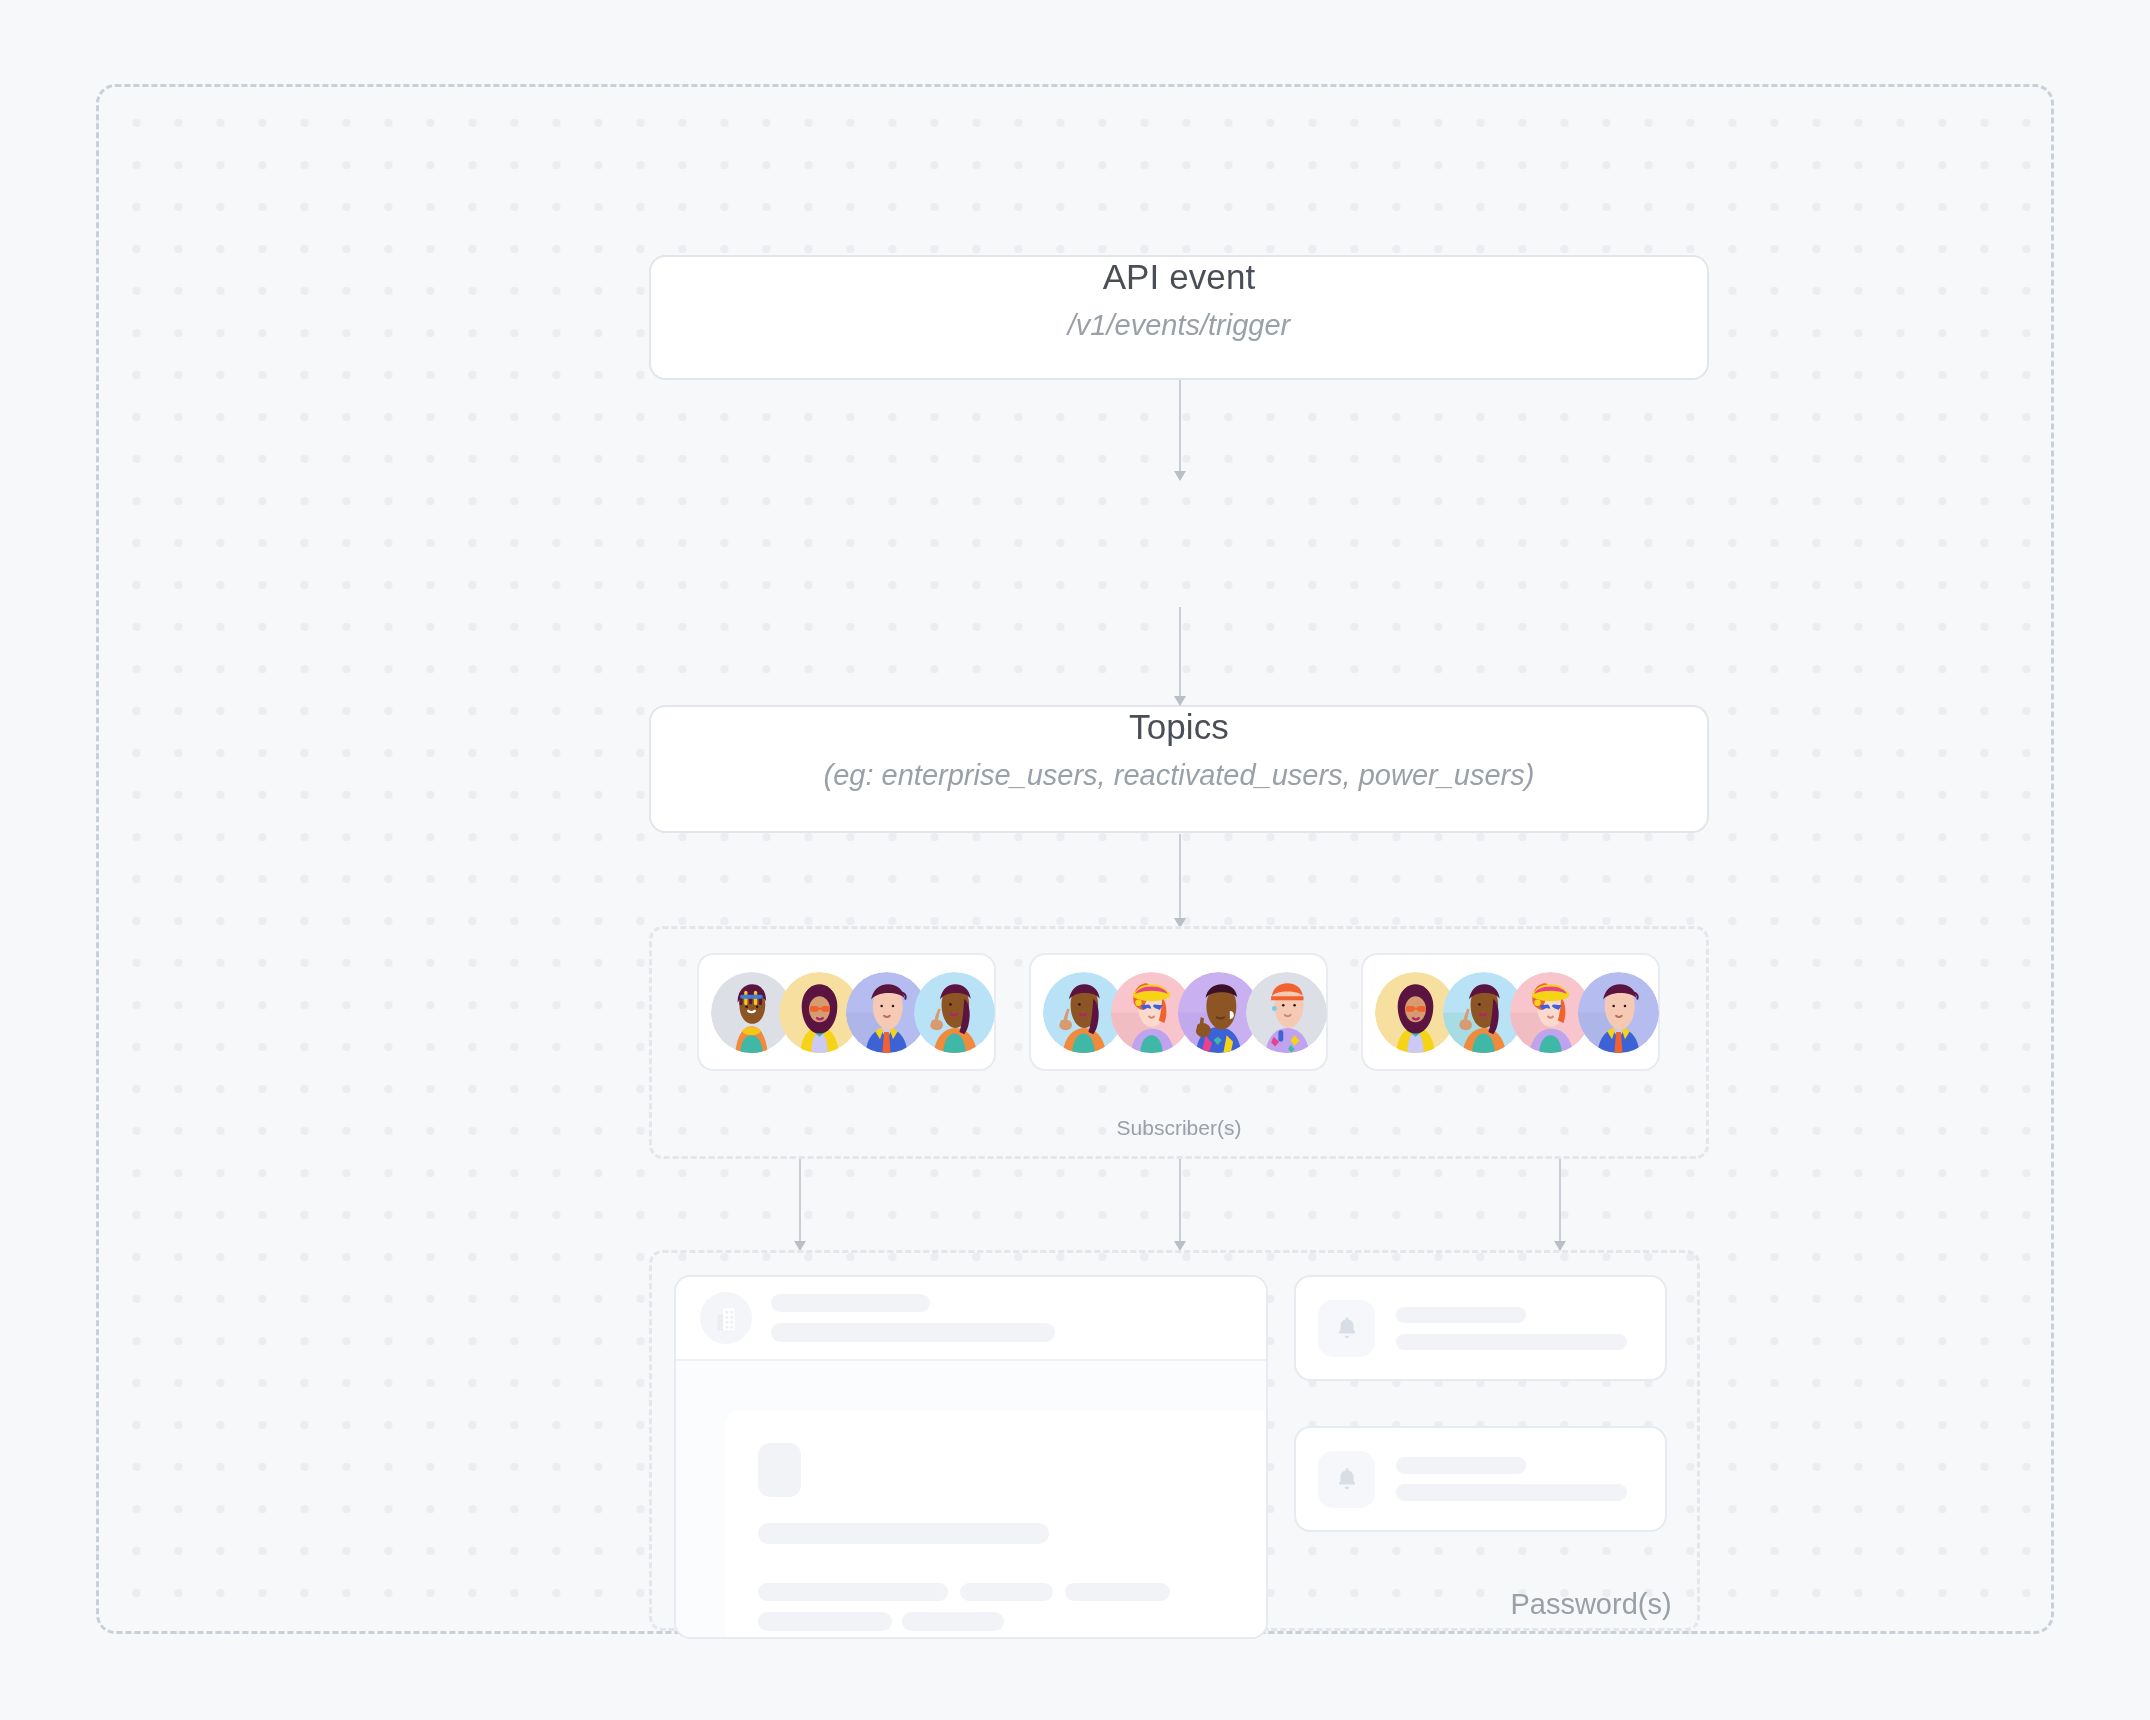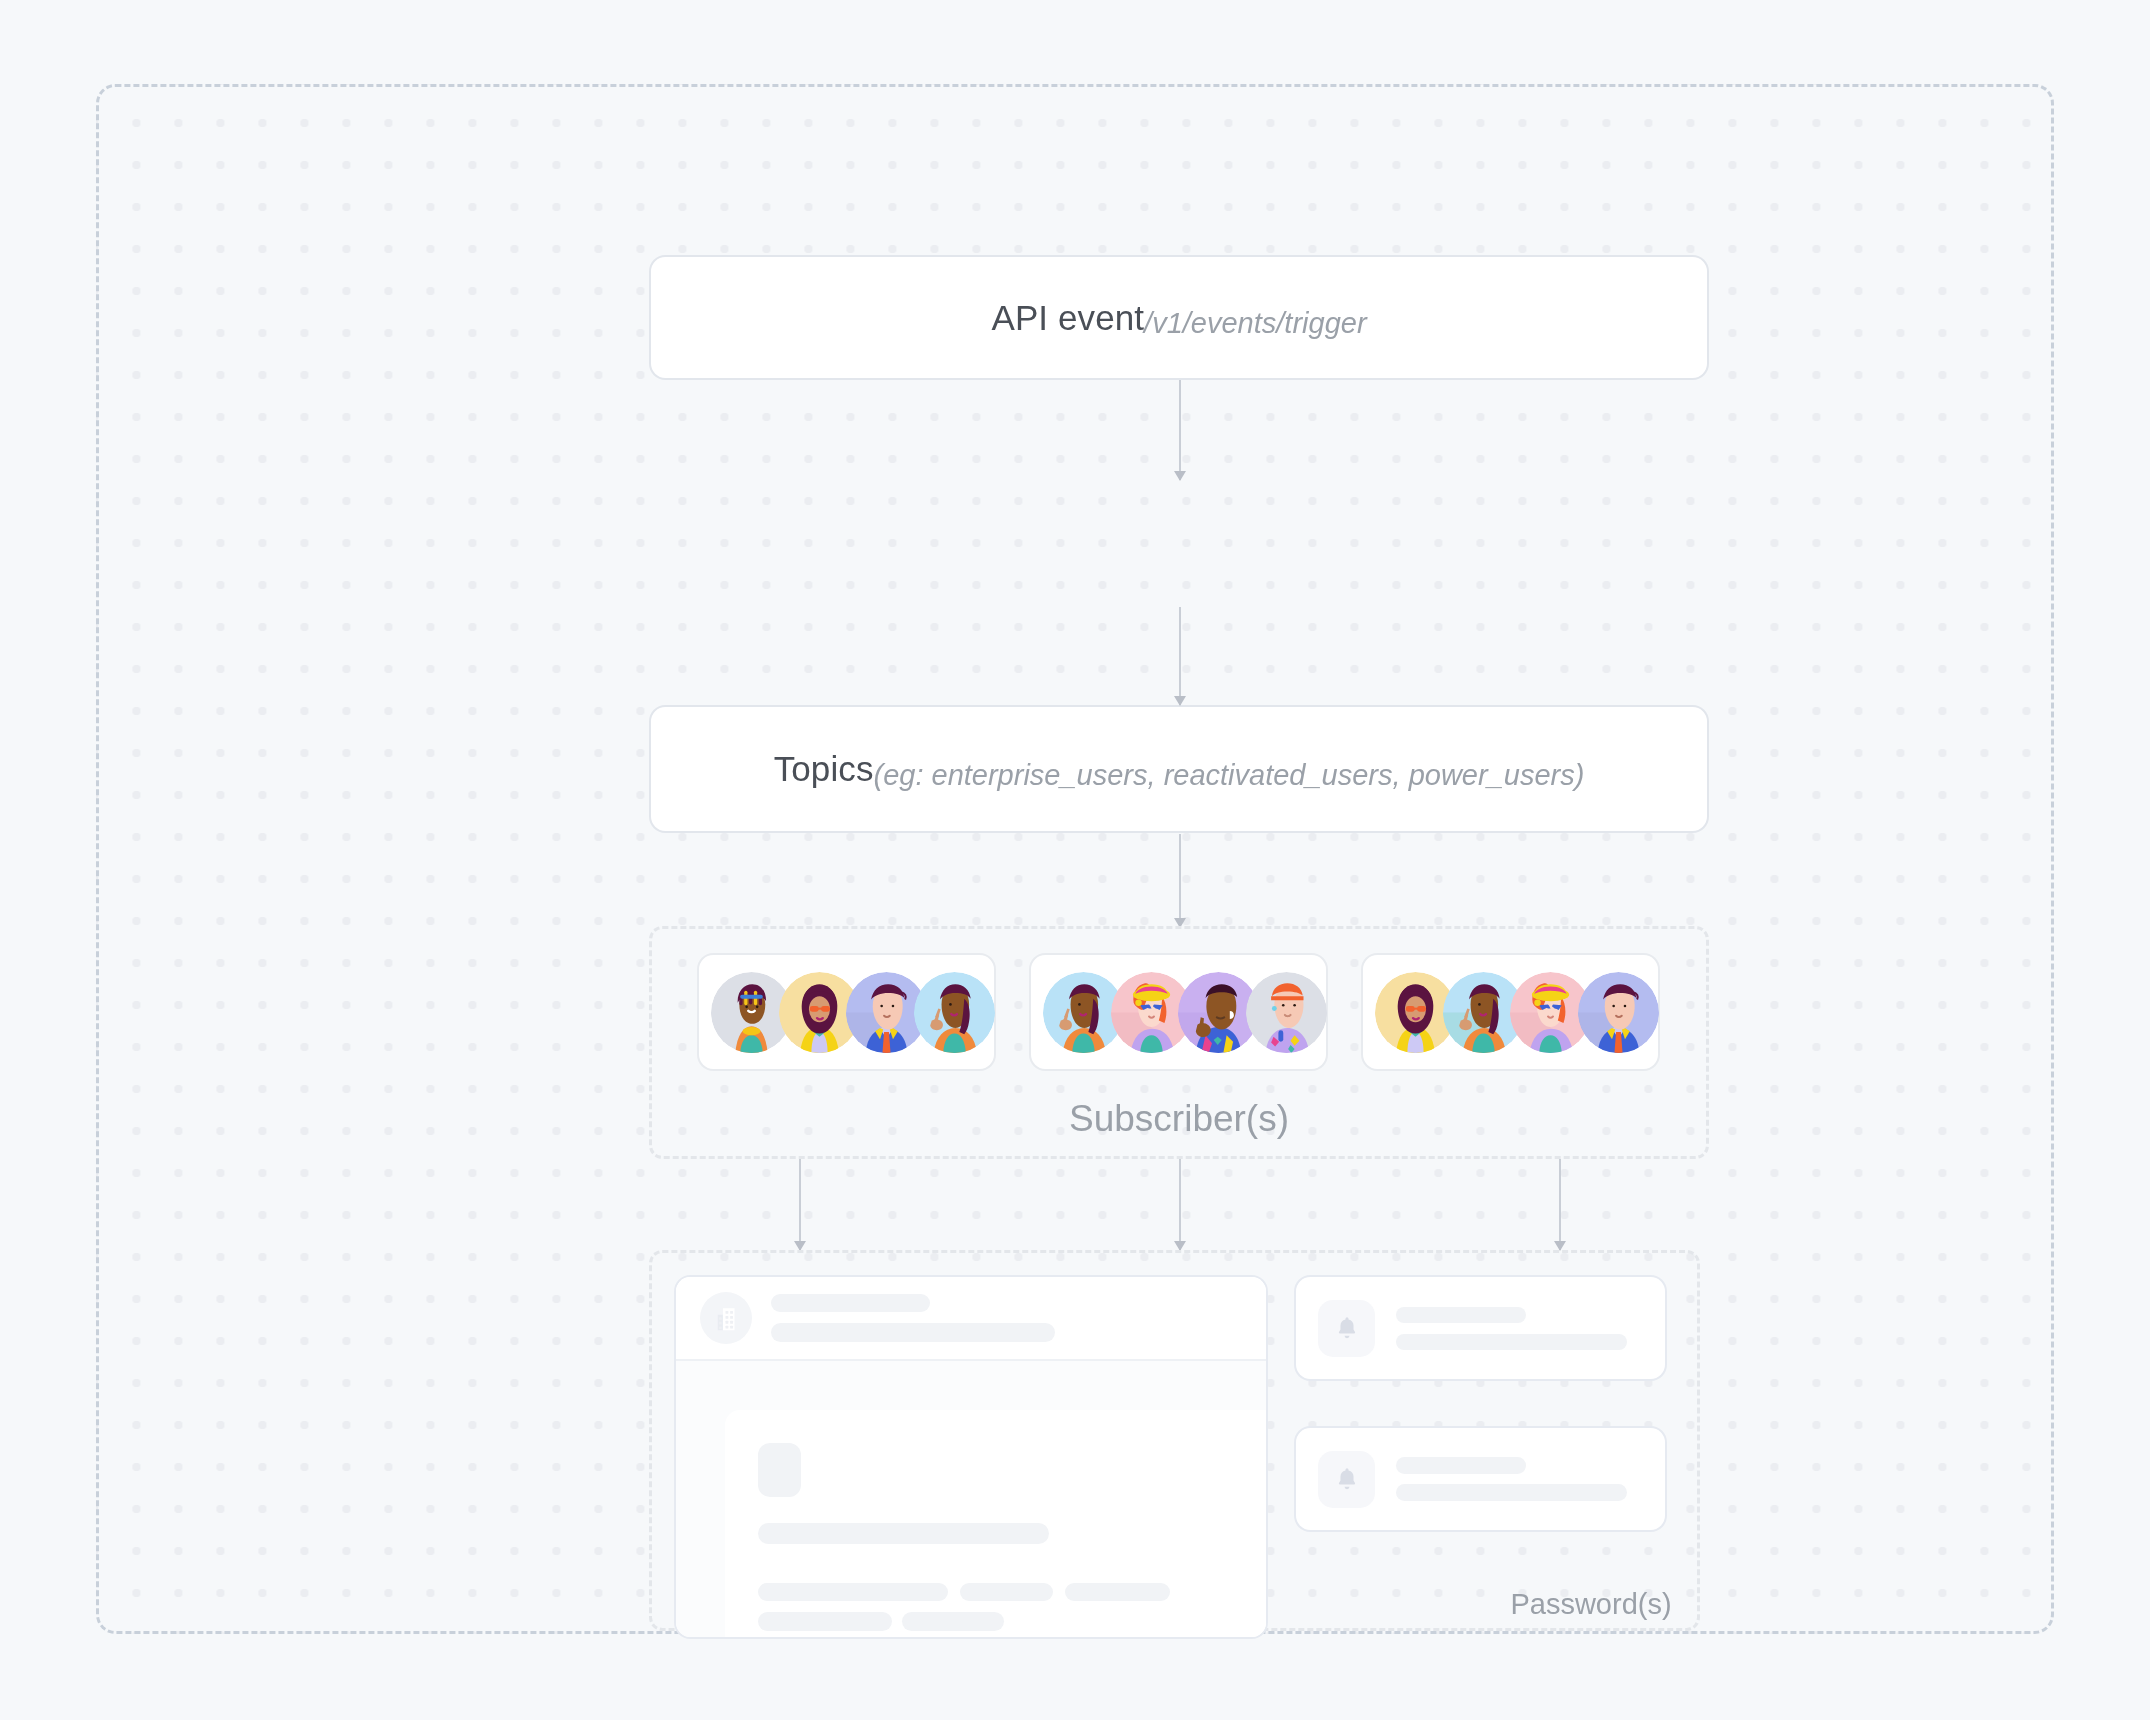--- a/index.html
+++ b/index.html
@@ -38,22 +38,23 @@
   }
 
   
   .node {
     position: absolute;
     background: #ffffff;
     border: 2.2px solid #e2e6ec;
     border-radius: 16.4px;
     box-sizing: border-box;
     display: flex;
+    flex-direction: column;
     align-items: center;
-    justify-content: center;
+    justify-content: flex-start;
   }
   .node-title {
     font-size: 35px;
     color: #4a4f57;
     letter-spacing: 0.1px;
     line-height: 1.12;
     font-weight: 400;
   }
   .node-sub {
     font-size: 29px;
@@ -132,21 +133,21 @@
   }
   .avatar:last-child { margin-right: 0; }
   .avatar svg { display: block; width: 81px; height: 81px; }
 
   #subscribers-label {
     position: absolute;
     left: 0;
     right: 0;
     bottom: 16.4px;
     text-align: center;
-    font-size: 37px;
+    font-size: 21px;
     color: #9aa0a8;
     font-weight: 400;
   }
 
   
   #messages-zone {
     position: absolute;
     left: 550px;
     top: 1163px;
     width: 1051px;

